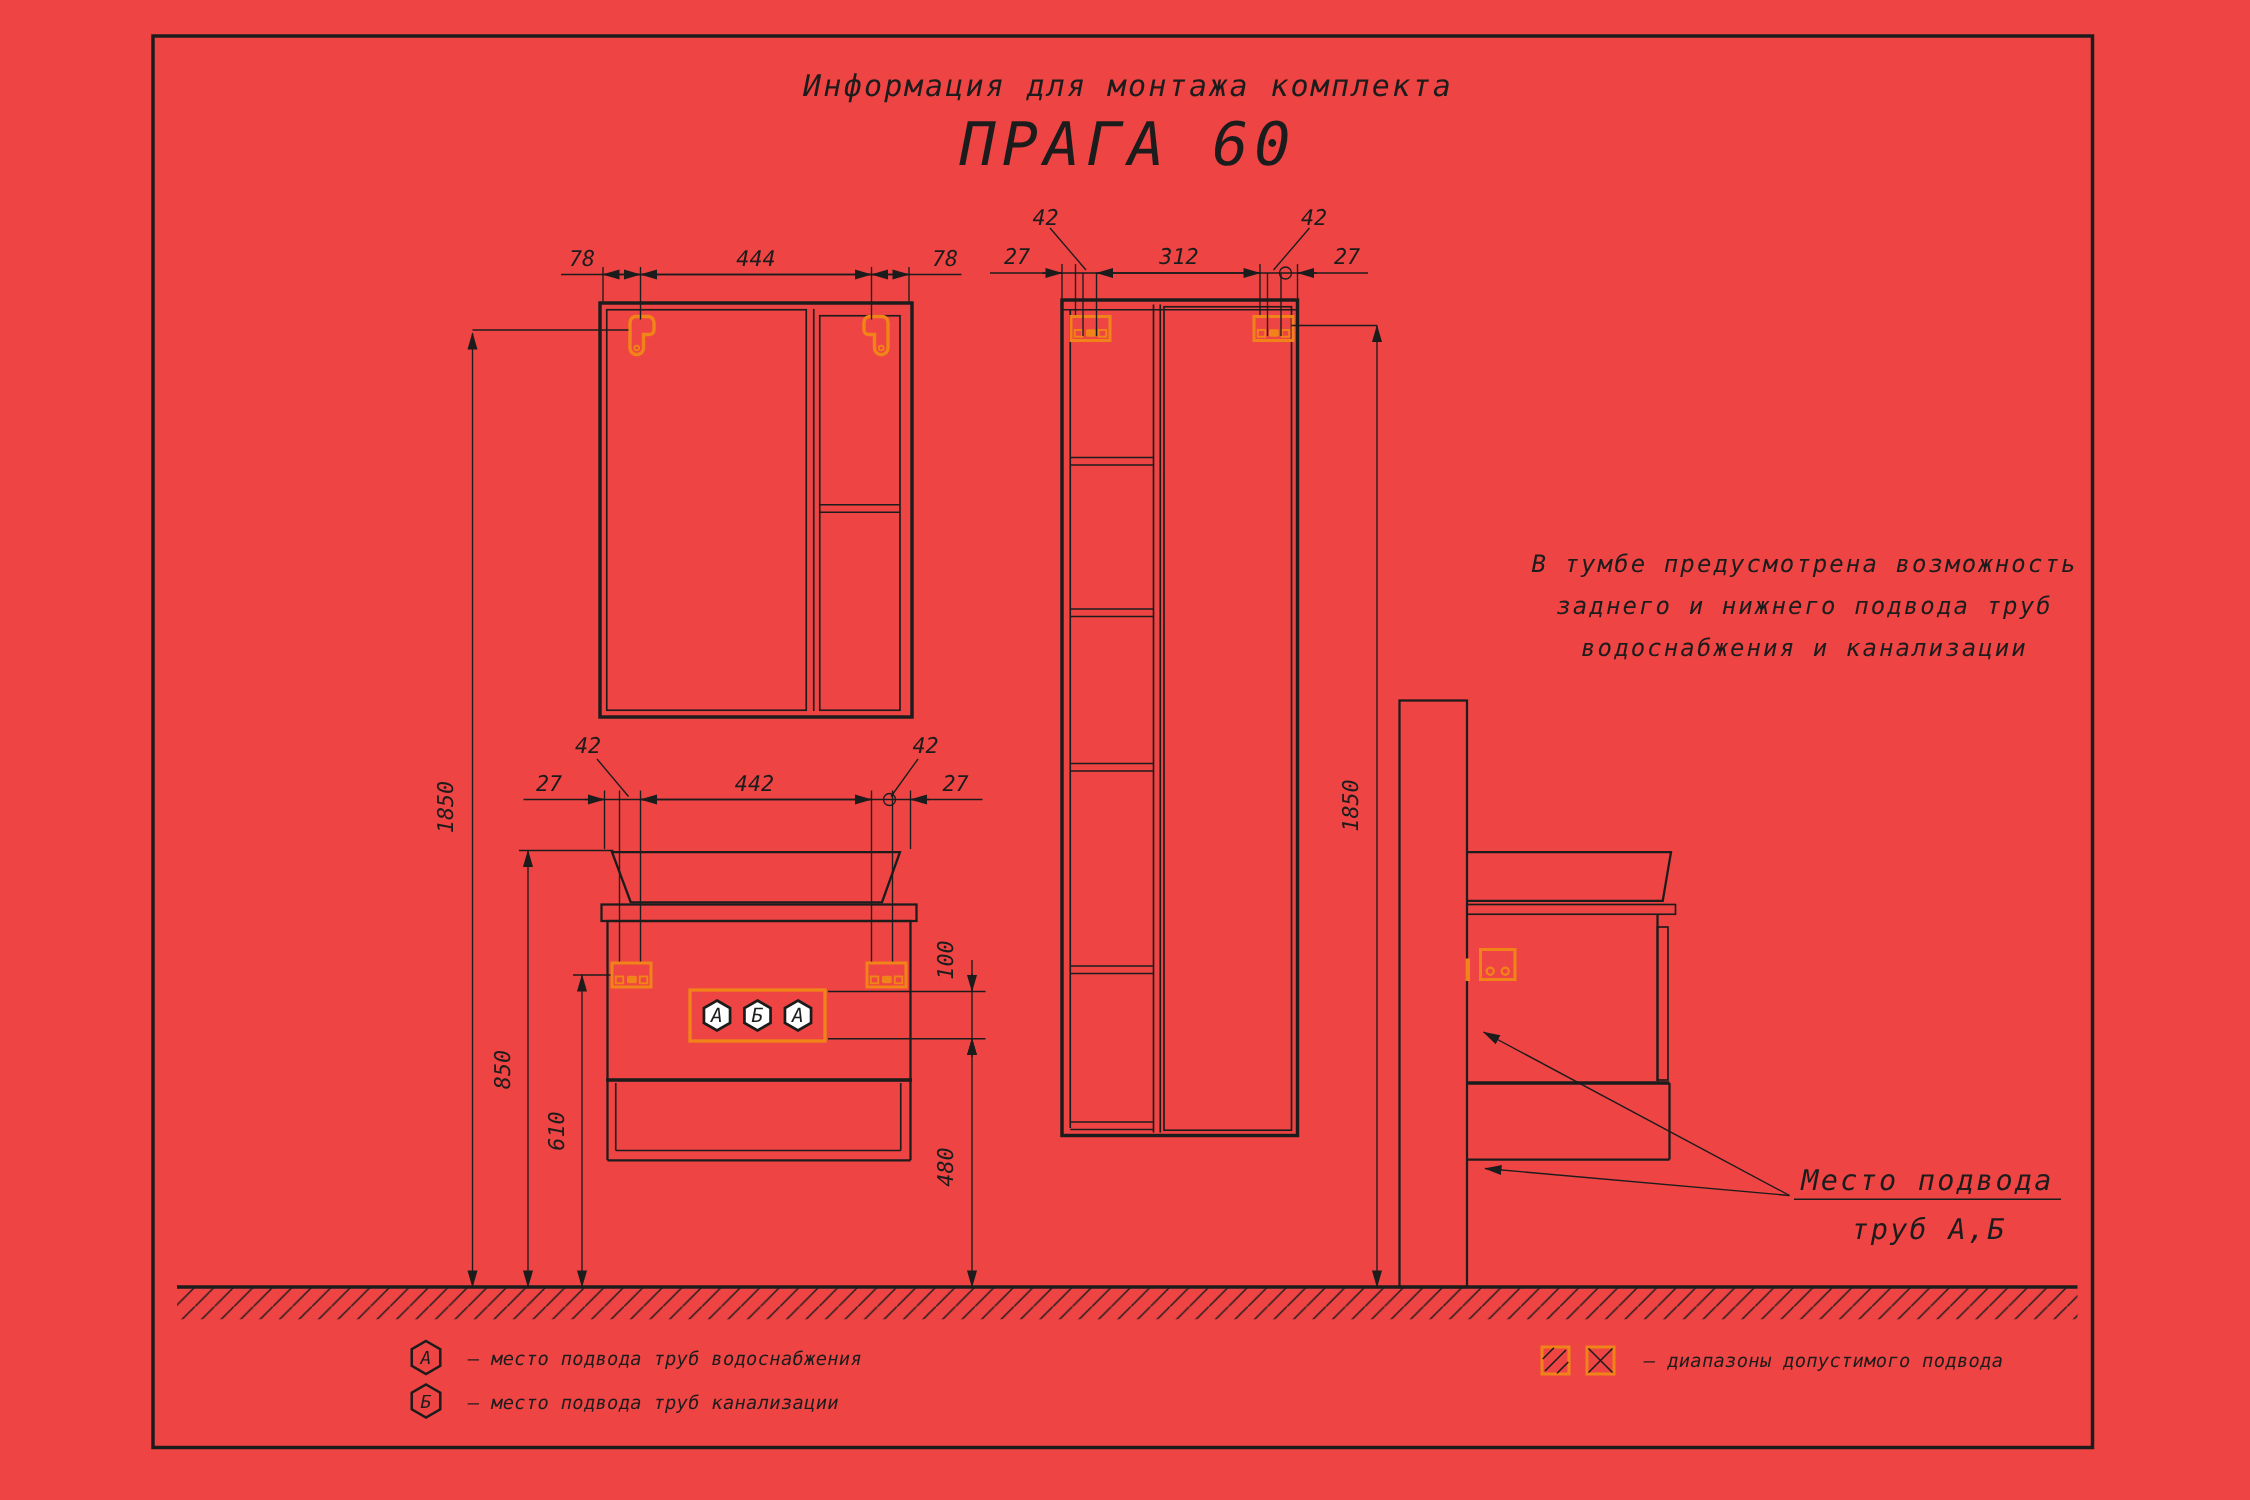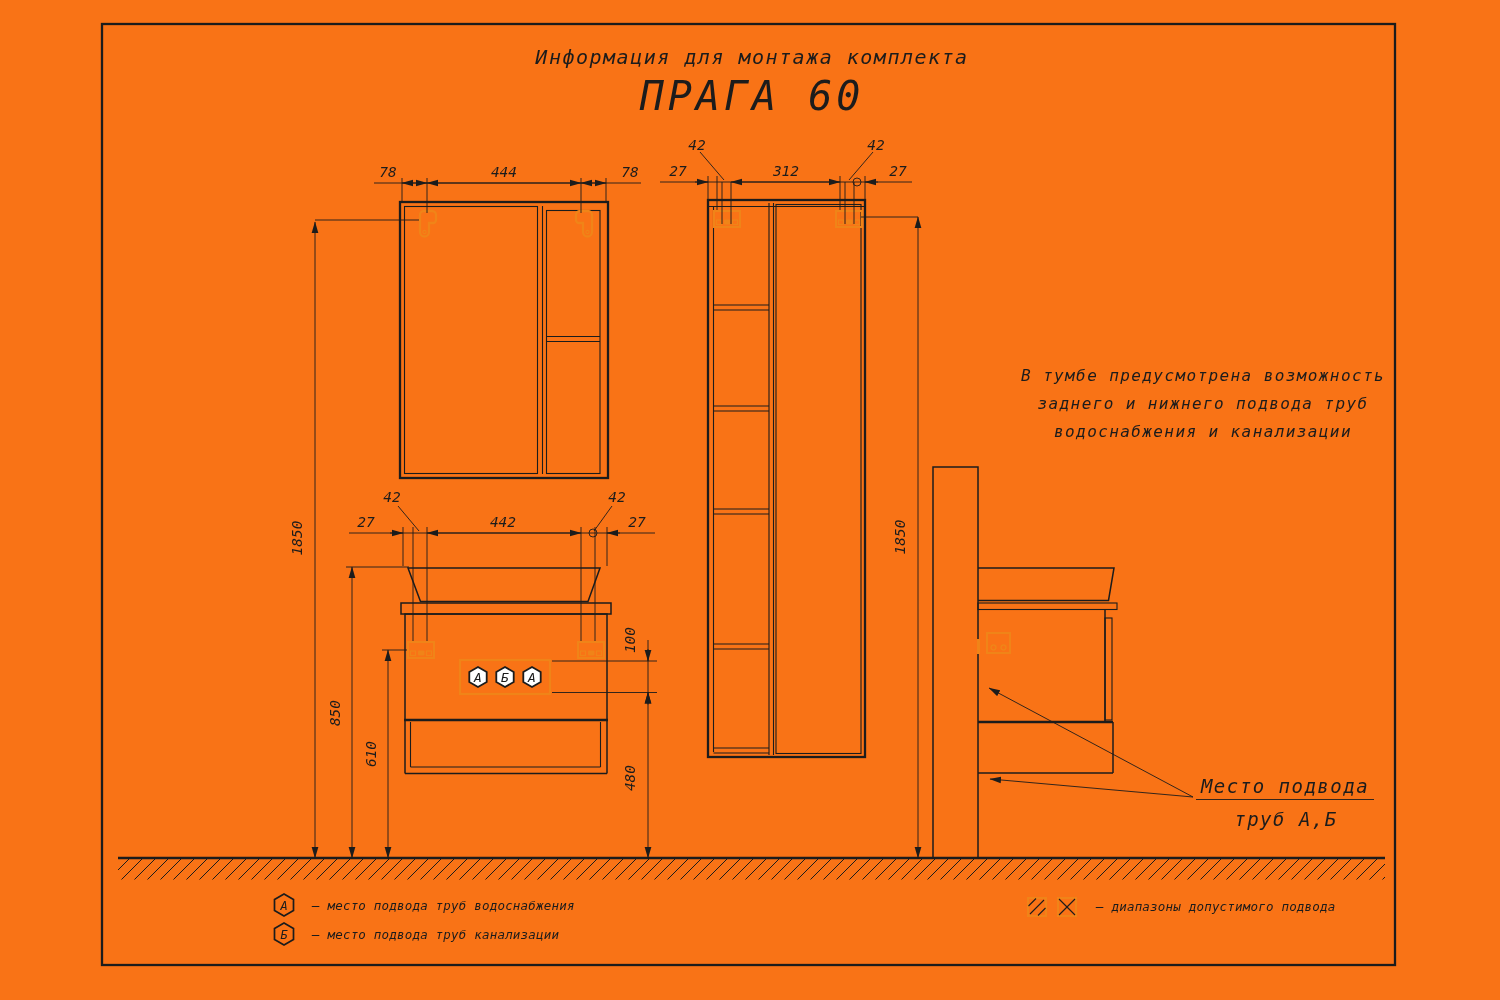--- a/index.html
+++ b/index.html
@@ -1,16 +1,16 @@
 <!DOCTYPE html>
 <html><head>
 <meta charset="utf-8">
 <style>
 html,body{margin:0;padding:0;background:#ffffff}
-.stage{position:relative;width:1500px;height:1000px;background:#f97316;overflow:hidden}
+.stage{position:relative;width:1500px;height:1000px;background:#ef4444;overflow:hidden}
 svg{position:absolute;left:0;top:0}
 .ln{stroke:#1c1c1c;fill:none;stroke-linecap:butt}
 .w07{stroke-width:0.9}
 .w1{stroke-width:1.1}
 .w14{stroke-width:1.5}
 .w2{stroke-width:2.3}
 .acc{stroke:#F08418;fill:none}
 text{fill:#1c1c1c;font-family:"DejaVu Sans Mono","Liberation Mono",monospace;font-style:italic}
 .dim{font-size:14.5px;text-anchor:middle}
 .big{font-size:40px;letter-spacing:4px;text-anchor:middle}

